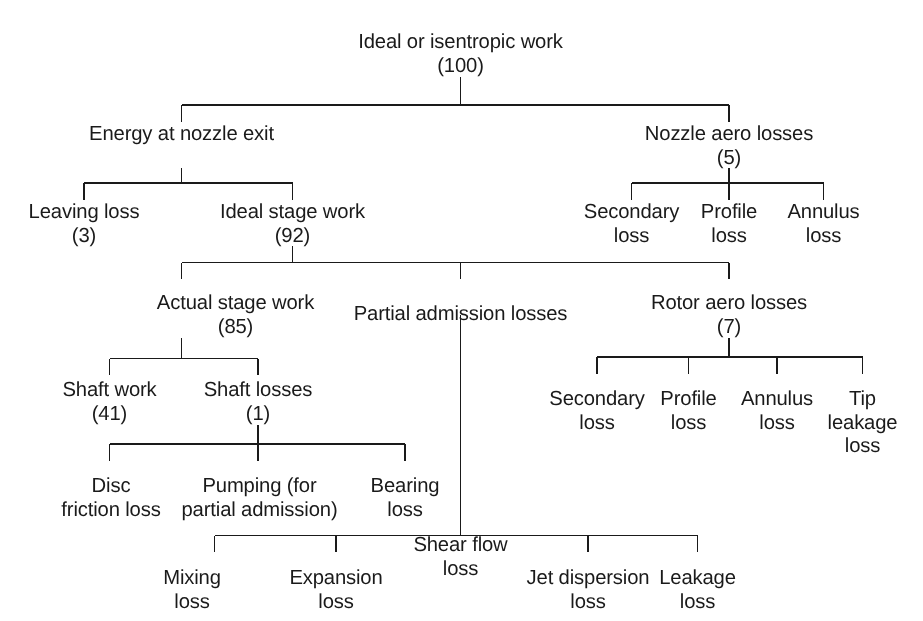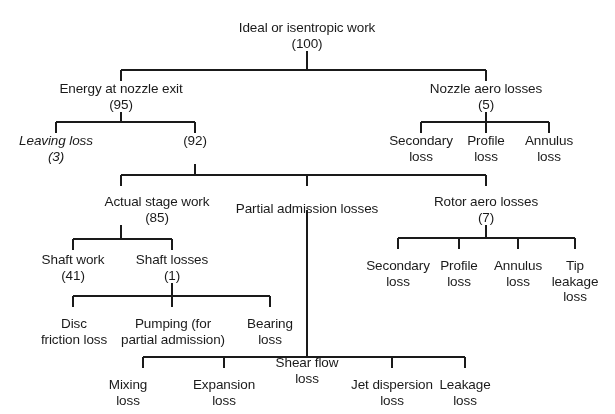--- a/index.html
+++ b/index.html
@@ -64,24 +64,24 @@
       <line x1="270" y1="296" x2="270" y2="307" stroke="#1a1a1a" stroke-width="1.3" shape-rendering="crispEdges"></line>
       <line x1="307" y1="210" x2="307" y2="357" stroke="#1a1a1a" stroke-width="1.3" shape-rendering="crispEdges"></line>
       <line x1="143" y1="357" x2="465" y2="357" stroke="#1a1a1a" stroke-width="1.3" shape-rendering="crispEdges"></line>
       <line x1="143" y1="357" x2="143" y2="368" stroke="#1a1a1a" stroke-width="1.3" shape-rendering="crispEdges"></line>
       <line x1="224" y1="357" x2="224" y2="368" stroke="#1a1a1a" stroke-width="1.3" shape-rendering="crispEdges"></line>
       <line x1="392" y1="357" x2="392" y2="368" stroke="#1a1a1a" stroke-width="1.3" shape-rendering="crispEdges"></line>
       <line x1="465" y1="357" x2="465" y2="368" stroke="#1a1a1a" stroke-width="1.3" shape-rendering="crispEdges"></line>
     </svg>
   <div id="labels">
       <div class="node" style="left: 307px; top: 20px;"><span>Ideal or isentropic work</span><span class="val">(100)</span></div>
-      <div class="node" style="left: 121px; top: 81px;"><span>Energy at nozzle exit</span><span class="val">(95)</span></div>
+      <div class="node" style="left: 121px; top: 81px;"><span>Energy at nozzle exit</span></div>
       <div class="node" style="left: 486px; top: 81px;"><span>Nozzle aero losses</span><span class="val">(5)</span></div>
-      <div class="node" style="left: 56px; top: 133px; font-style: italic;"><span>Leaving loss</span><span class="val">(3)</span></div>
-      <div class="node" style="left: 195px; top: 133px;"><span class="val">(92)</span></div>
+      <div class="node" style="left: 56px; top: 133px;"><span>Leaving loss</span><span class="val">(3)</span></div>
+      <div class="node" style="left: 195px; top: 133px;"><span>Ideal stage work</span><span class="val">(92)</span></div>
       <div class="node" style="left: 421px; top: 133px;"><span>Secondary
 loss</span></div>
       <div class="node" style="left: 486px; top: 133px;"><span>Profile
 loss</span></div>
       <div class="node" style="left: 549px; top: 133px;"><span>Annulus
 loss</span></div>
       <div class="node" style="left: 121px; top: 194px; margin-left: 36px;"><span>Actual stage work</span><span class="val">(85)</span></div>
       <div class="node" style="left: 307px; top: 201px;"><span>Partial admission losses</span></div>
       <div class="node" style="left: 486px; top: 194px;"><span>Rotor aero losses</span><span class="val">(7)</span></div>
       <div class="node" style="left: 73px; top: 252px;"><span>Shaft work</span><span class="val">(41)</span></div>

